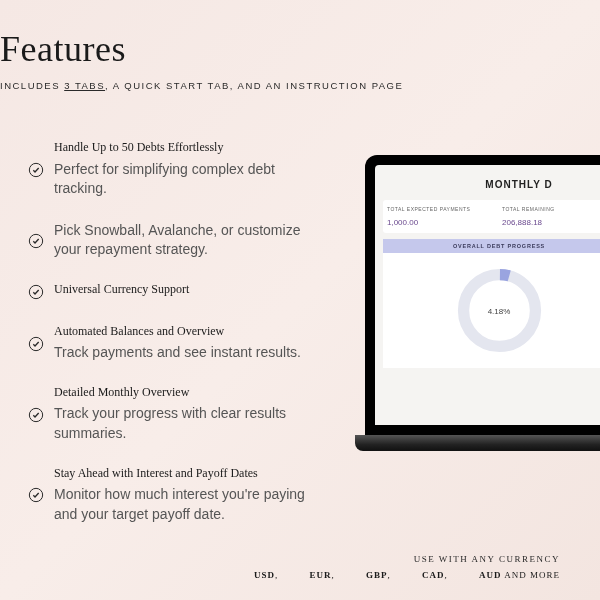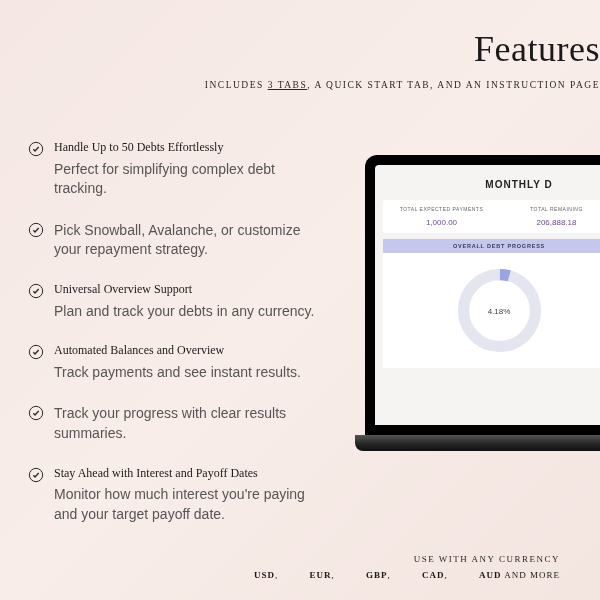--- a/index.html
+++ b/index.html
@@ -4,45 +4,45 @@
 <style>
   * { box-sizing: border-box; margin: 0; padding: 0; }
   body {
     width: 600px;
     height: 600px;
     background: linear-gradient(135deg, #f5e8e4 0%, #f8ede9 50%, #f3e5e0 100%);
     font-family: Georgia, 'Times New Roman', serif;
     overflow: hidden;
     position: relative;
   }
-  .header { text-align: right; padding-top: 28px; }
+  .header { text-align: left; padding-top: 28px; }
   .title {
     font-size: 36px;
     font-weight: 400;
     color: #1a1a1a;
     letter-spacing: 0.5px;
     margin-bottom: 10px;
   }
   .subtitle {
-    font-family: Liberation Serif, serif;
+    font-family: Liberation Sans, sans-serif;
     font-size: 9.5px;
     letter-spacing: 1.5px;
     color: #2a2a2a;
     font-weight: 400;
   }
   .subtitle .underline { text-decoration: underline; }
   .features {
     position: absolute;
     left: 28px;
     top: 140px;
     width: 300px;
   }
   .feature {
     display: flex;
-    align-items: flex-start;
+    align-items: center;
     margin-bottom: 22px;
   }
   .check {
     flex-shrink: 0;
     width: 16px;
     height: 16px;
     margin-right: 10px;
     margin-top: 1px;
   }
   .check svg { width: 16px; height: 16px; }
@@ -93,21 +93,20 @@
   .stats-row {
     display: flex;
     gap: 6px;
     margin-bottom: 6px;
     background: #fff;
     padding: 6px 4px;
     border-radius: 3px;
   }
   .stat {
     flex: 1;
-    text-align: center;
   }
   .stat-label {
     font-size: 5px;
     letter-spacing: 0.5px;
     color: #666;
     margin-bottom: 6px;
   }
   .stat-value {
     font-size: 8px;
     color: #6b4a8f;
@@ -199,40 +198,40 @@
       <div class="feature-text">
         <div class="feature-desc">Pick Snowball, Avalanche, or customize your repayment strategy.</div>
       </div>
     </div>
     <div class="feature">
       <span class="check"><svg viewBox="0 0 24 24" fill="none" stroke="#2a2a2a" stroke-width="1.5">
           <circle cx="12" cy="12" r="10"></circle>
           <path d="M8 12.5l2.5 2.5L16 9" stroke-width="2"></path>
         </svg></span>
       <div class="feature-text">
-        <div class="feature-title">Universal Overview Support</div>
-        <div class="feature-desc">Plan and track your debts in any currency.</div>
+        <div class="feature-title">Universal Currency Support</div>
       </div>
     </div>
     <div class="feature">
       <span class="check"><svg viewBox="0 0 24 24" fill="none" stroke="#2a2a2a" stroke-width="1.5">
           <circle cx="12" cy="12" r="10"></circle>
           <path d="M8 12.5l2.5 2.5L16 9" stroke-width="2"></path>
         </svg></span>
       <div class="feature-text">
         <div class="feature-title">Automated Balances and Overview</div>
         <div class="feature-desc">Track payments and see instant results.</div>
       </div>
     </div>
     <div class="feature">
       <span class="check"><svg viewBox="0 0 24 24" fill="none" stroke="#2a2a2a" stroke-width="1.5">
           <circle cx="12" cy="12" r="10"></circle>
           <path d="M8 12.5l2.5 2.5L16 9" stroke-width="2"></path>
         </svg></span>
       <div class="feature-text">
+        <div class="feature-title">Detailed Monthly Overview</div>
         <div class="feature-desc">Track your progress with clear results summaries.</div>
       </div>
     </div>
     <div class="feature">
       <span class="check"><svg viewBox="0 0 24 24" fill="none" stroke="#2a2a2a" stroke-width="1.5">
           <circle cx="12" cy="12" r="10"></circle>
           <path d="M8 12.5l2.5 2.5L16 9" stroke-width="2"></path>
         </svg></span>
       <div class="feature-text">
         <div class="feature-title">Stay Ahead with Interest and Payoff Dates</div>

